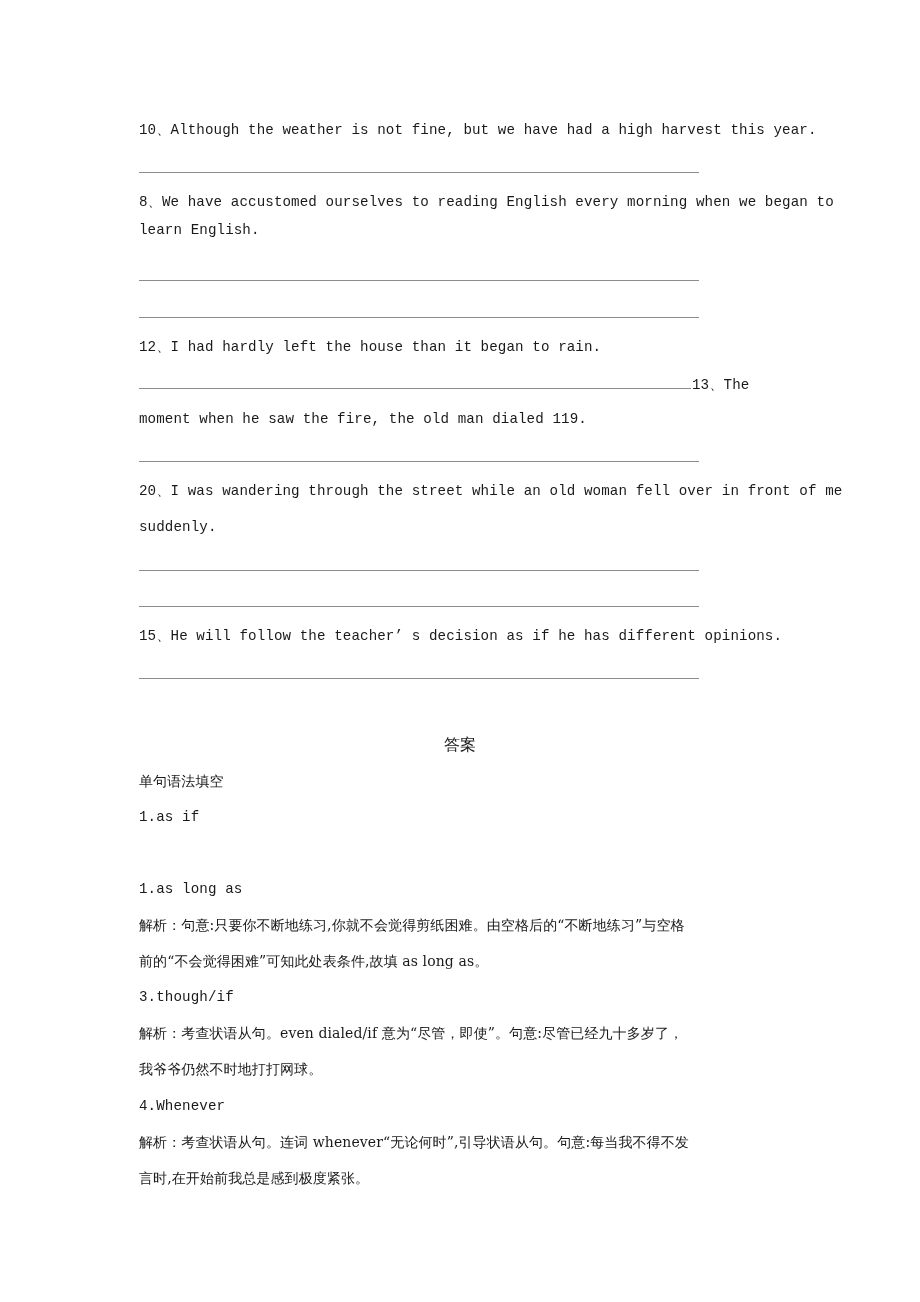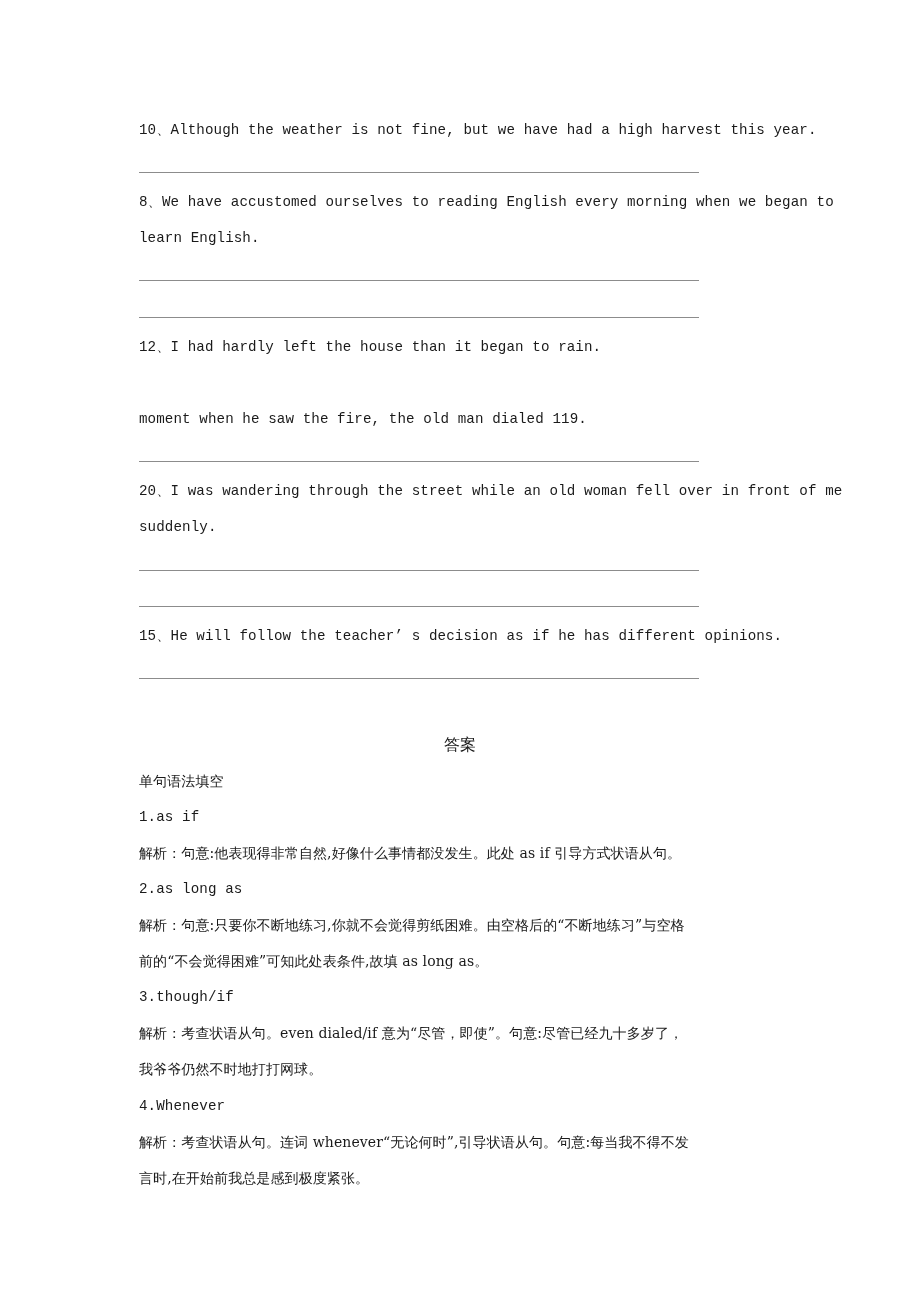--- a/index.html
+++ b/index.html
@@ -14,44 +14,46 @@
   </style>
 </head>
 <body>
 
 <div class="page">
 
   <div class="line mono" style="top:121px">10、Although the weather is not fine, but we have had a high harvest this year.</div>
   <div class="rule" style="top:172px"></div>
 
   <div class="line mono" style="top:193px">8、We have accustomed ourselves to reading English every morning when we began to</div>
-  <div class="line mono" style="top:229px">learn English.</div>
+  <div class="line mono" style="top:221px">learn English.</div>
   <div class="rule" style="top:280px"></div>
   <div class="rule" style="top:317px"></div>
 
   <div class="line mono" style="top:338px">12、I had hardly left the house than it began to rain.</div>
+  <div class="line mono" style="top:374px">
+    <span class="inline-rule"></span><span>13、The</span>
+  </div>
 
   <div class="line mono" style="top:410px">moment when he saw the fire, the old man dialed 119.</div>
   <div class="rule" style="top:461px"></div>
 
   <div class="line mono" style="top:482px">20、I was wandering through the street while an old woman fell over in front of me</div>
   <div class="line mono" style="top:518px">suddenly.</div>
   <div class="rule" style="top:570px"></div>
   <div class="rule" style="top:606px"></div>
 
   <div class="line mono" style="top:627px">15、He will follow the teacher’ s decision as if he has different opinions.</div>
   <div class="rule" style="top:678px"></div>
 
   <div class="title">答案</div>
   <div class="line" style="top:772px">单句语法填空</div>
 
   <div class="line mono" style="top:808px">1.as if</div>
-  <div class="line" style="top:844px">解析：句意:他表现得非常自然,好像什么事情都没发生。此处 as if 引导方式状语从句。</div>
 
-  <div class="line mono" style="top:880px">2.as long as</div>
+  <div class="line mono" style="top:880px">1.as long as</div>
   <div class="line" style="top:916px">解析：句意:只要你不断地练习,你就不会觉得剪纸困难。由空格后的“不断地练习”与空格</div>
   <div class="line" style="top:952px">前的“不会觉得困难”可知此处表条件,故填 as long as。</div>
 
   <div class="line mono" style="top:988px">3.though/if</div>
   <div class="line" style="top:1024px">解析：考查状语从句。even dialed/if 意为“尽管，即使”。句意:尽管已经九十多岁了，</div>
   <div class="line" style="top:1060px">我爷爷仍然不时地打打网球。</div>
 
   <div class="line mono" style="top:1097px">4.Whenever</div>
   <div class="line" style="top:1133px">解析：考查状语从句。连词 whenever“无论何时”,引导状语从句。句意:每当我不得不发</div>
   <div class="line" style="top:1169px">言时,在开始前我总是感到极度紧张。</div>

